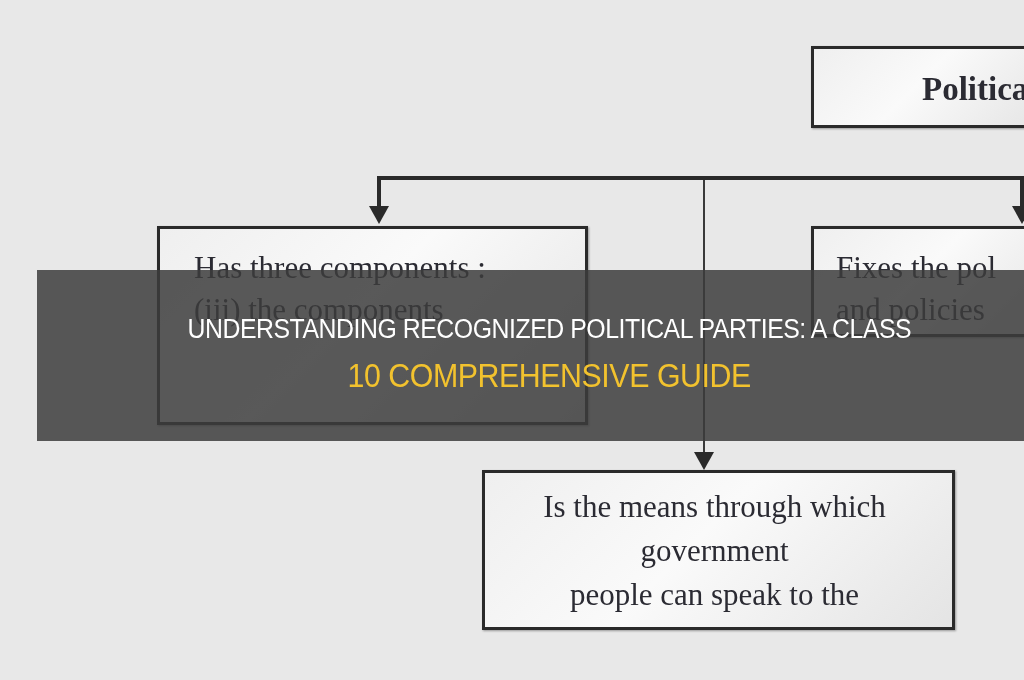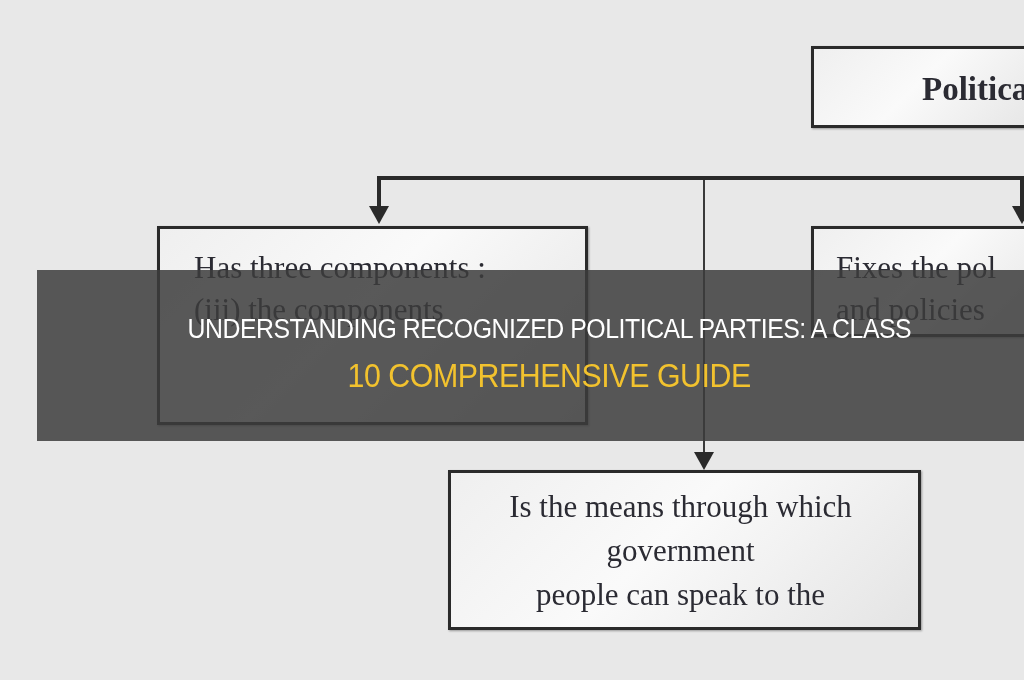--- a/index.html
+++ b/index.html
@@ -29,21 +29,21 @@
       font-size: 31px; line-height: 42px;
       padding: 18px 12px 0 34px;
     }
     .box-right {
       left: 811px; top: 226px; width: 240px; height: 111px;
       font-size: 31px; line-height: 42px;
       padding: 18px 0 0 22px;
       white-space: nowrap; overflow: hidden;
     }
     .box-bottom {
-      left: 448px; top: 470px; width: 473px; height: 160px;
+      left: 482px; top: 470px; width: 473px; height: 160px;
       font-size: 31px; line-height: 44px;
       text-align: center;
       padding: 12px 16px 0 8px;
     }
     .line-h { position: absolute; background: #2a2a2a; height: 4px; }
     .line-v { position: absolute; background: #2a2a2a; width: 4px; }
     .line-v.thin { width: 2px; background: #3a3a3a; }
     .arrow {
       position: absolute; width: 0; height: 0;
       border-left: 10px solid transparent;

